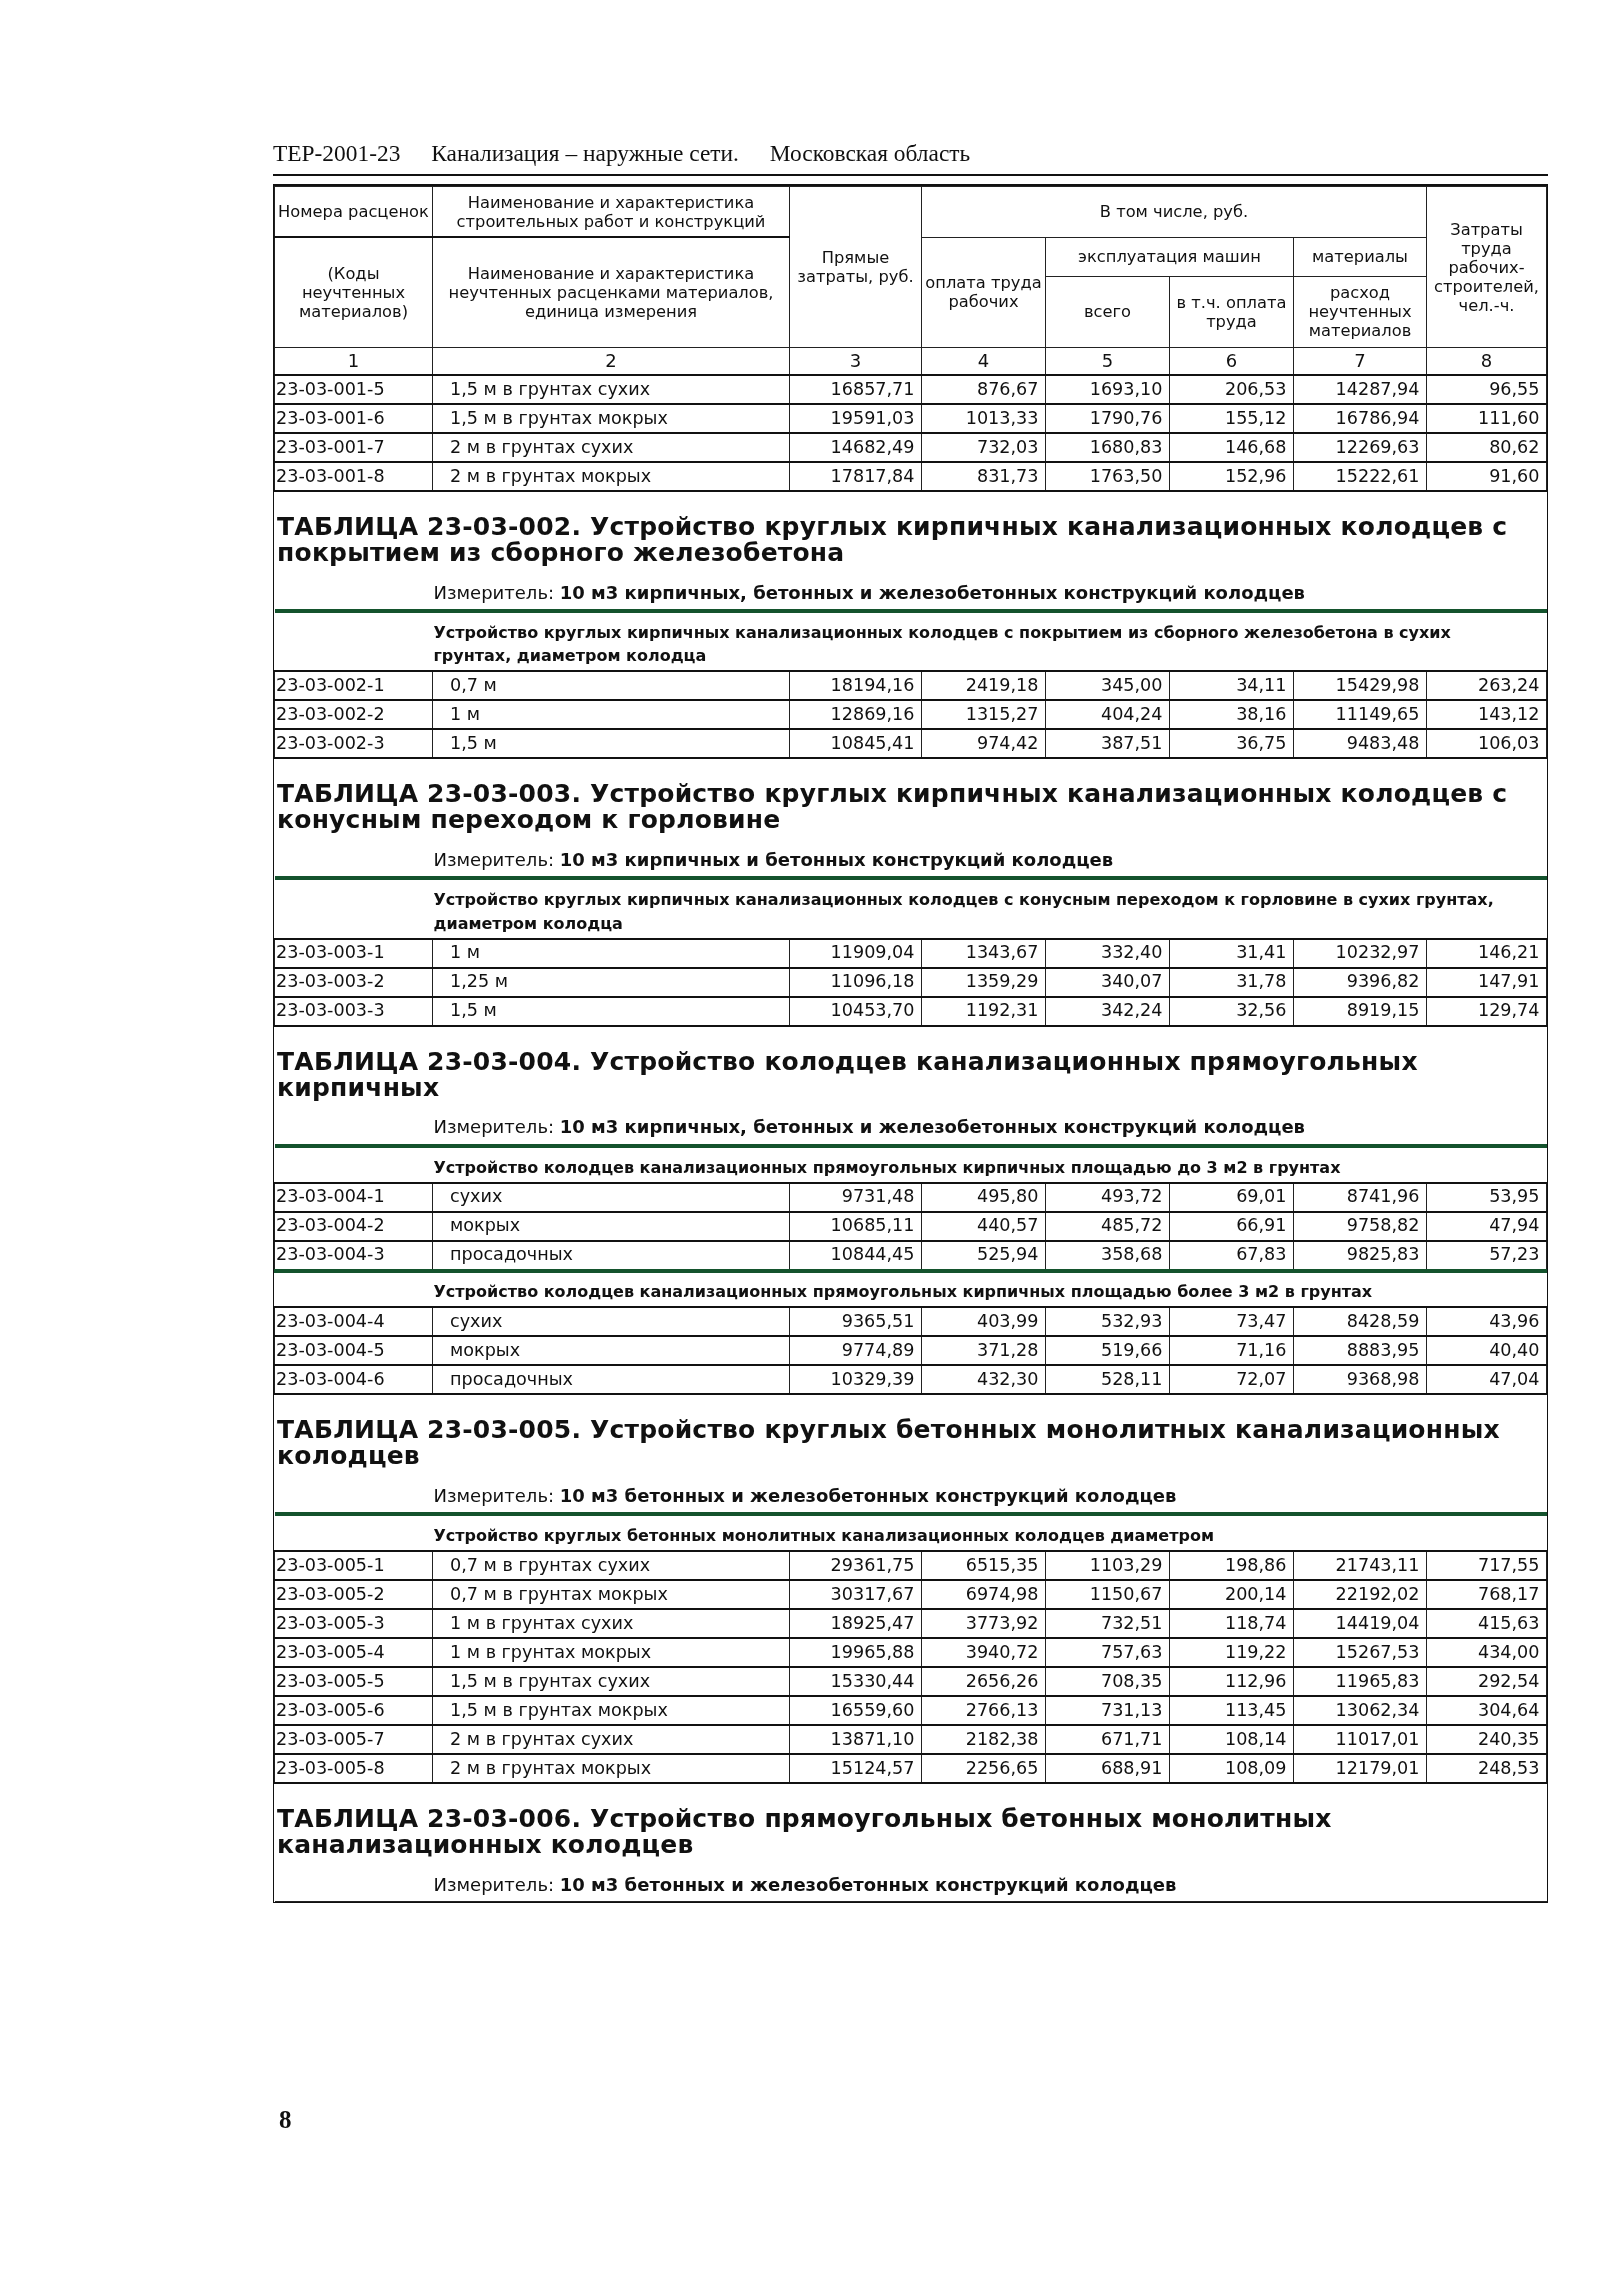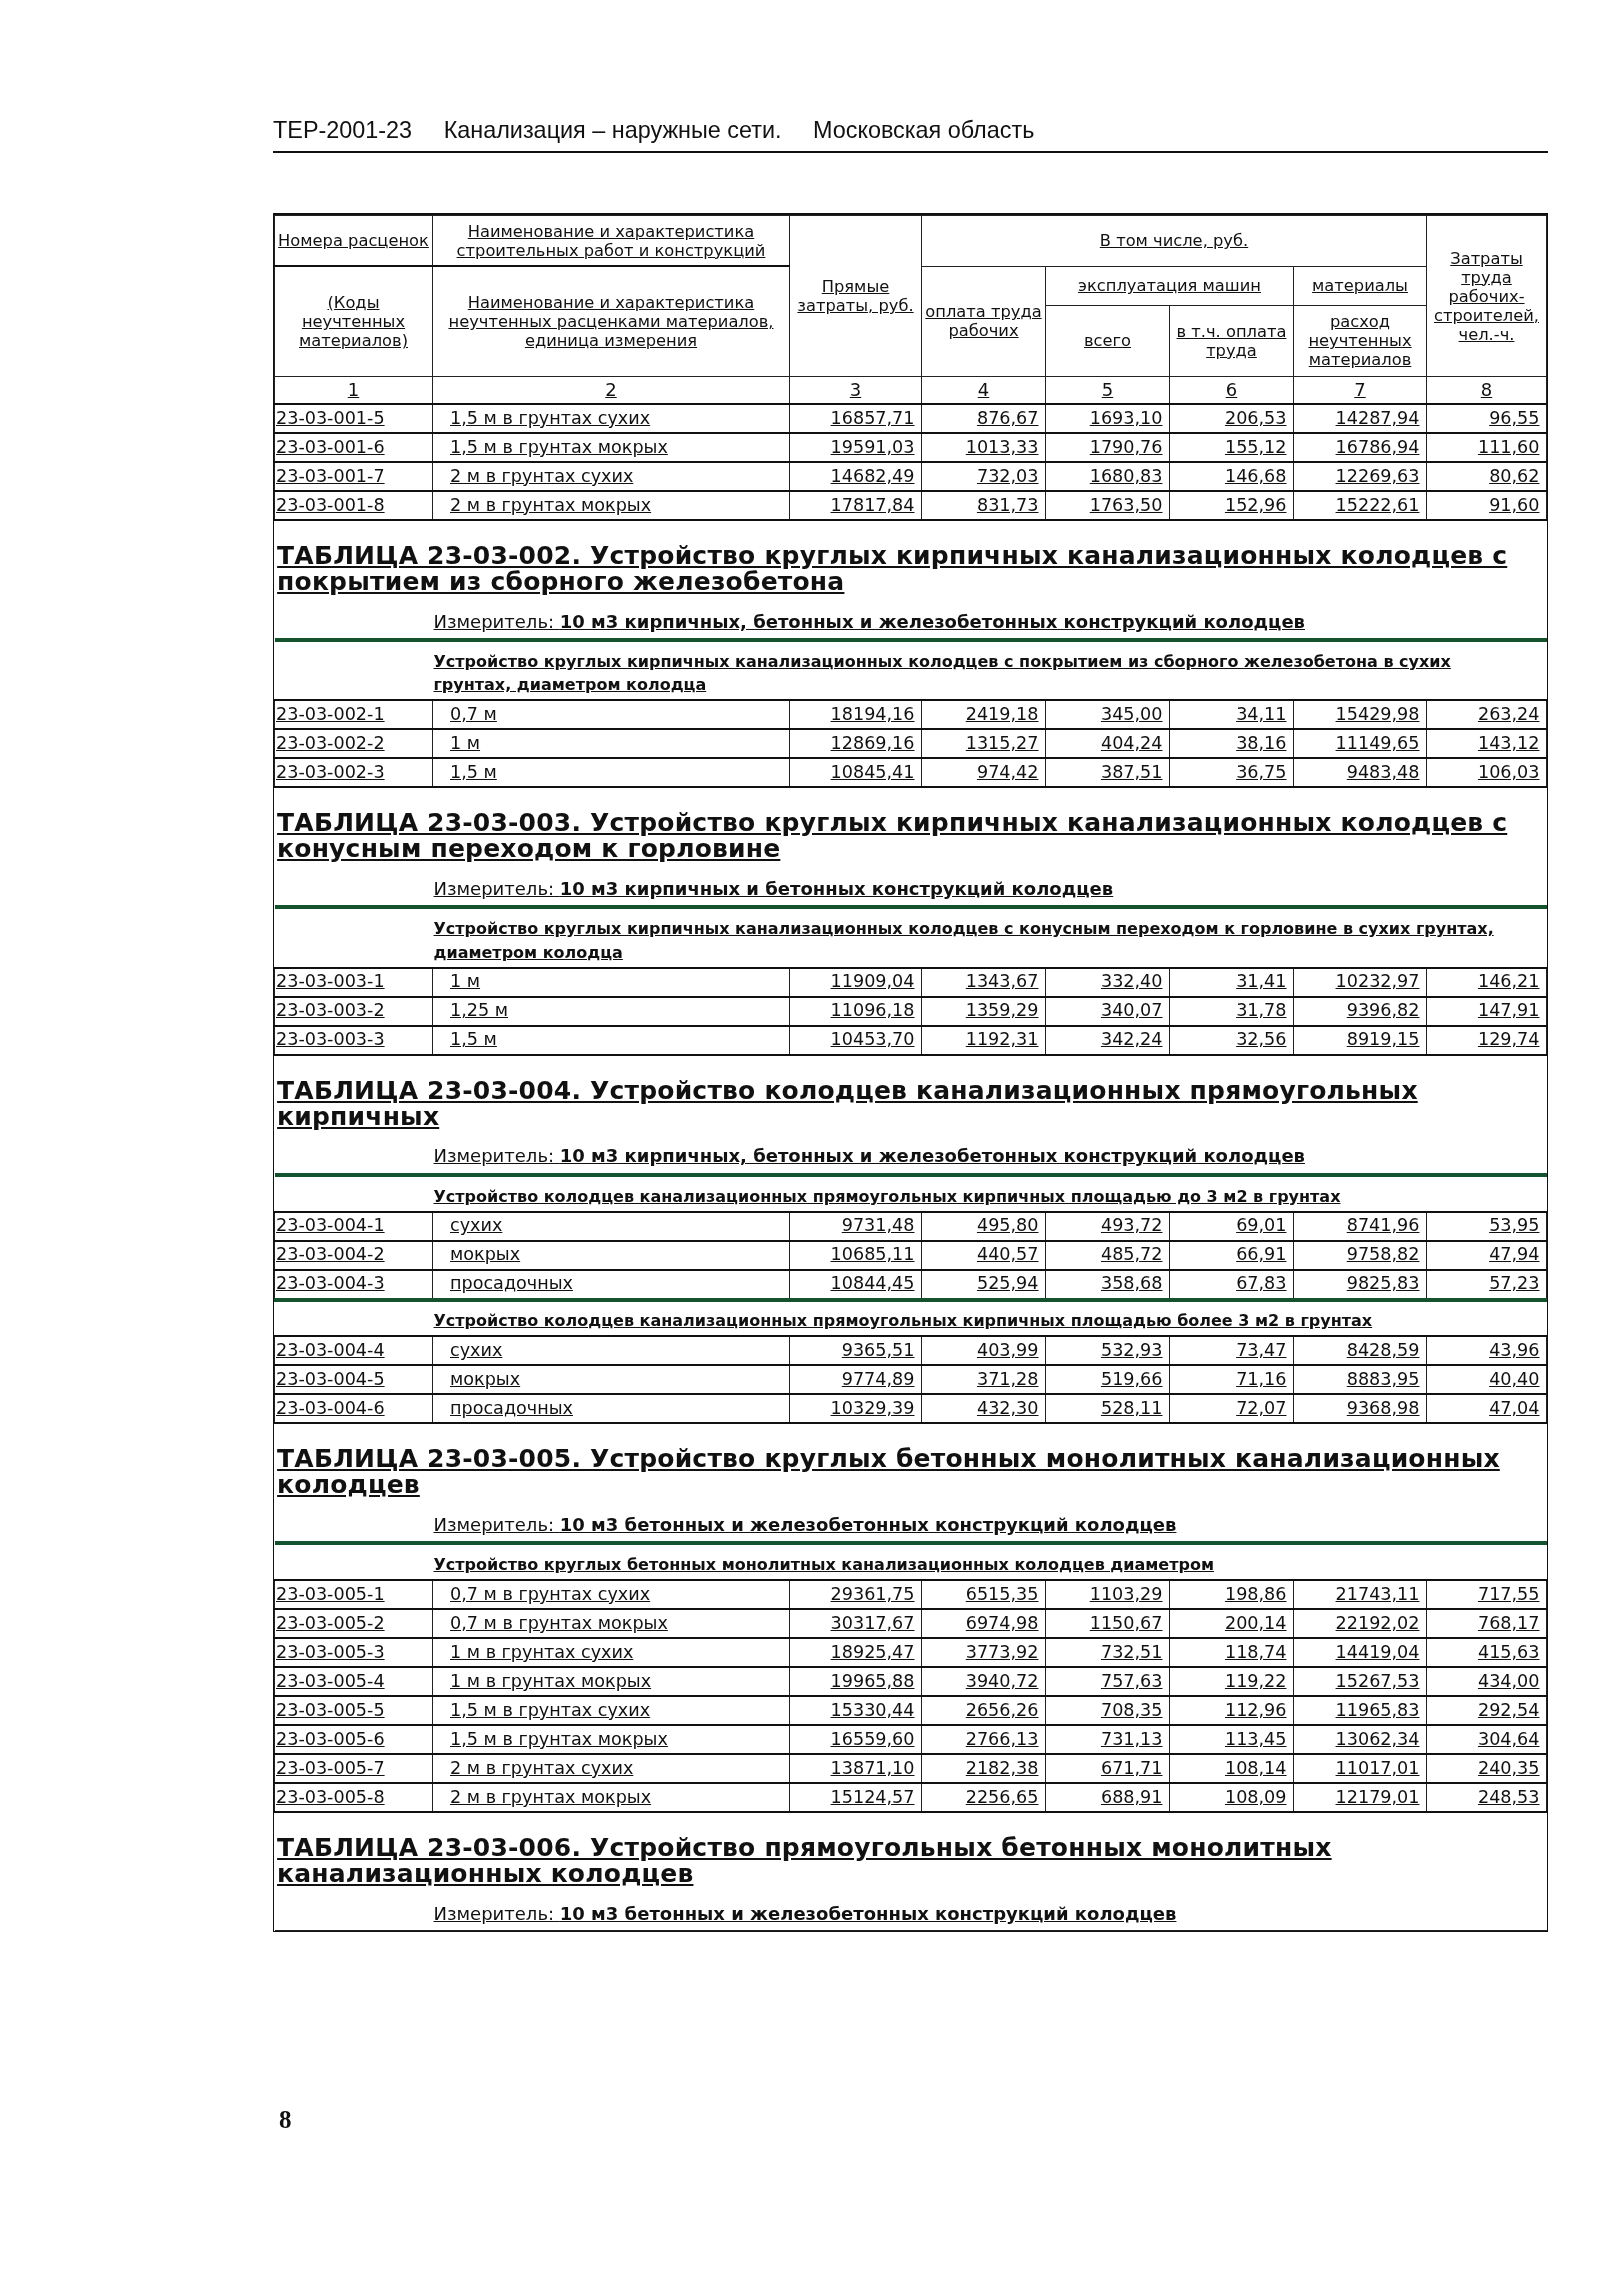--- a/index.html
+++ b/index.html
@@ -1,19 +1,19 @@
 <!DOCTYPE html>
 <html style="font-size:10.4px"><head>
 <meta charset="utf-8">
 <style>
   html, body { margin:0; padding:0; background:#ffffff; }
   body { width:1617px; height:2284px; position:relative; color:#111; font-family:"DejaVu Sans", sans-serif; }
-  .page-header { position:absolute; left:273px; top:117px; width:1275px; height:34px; border-bottom:2px solid #111; font-family:Liberation Sans, sans-serif; font-size:23.4px; letter-spacing:0px; }
+  .page-header { position:absolute; left:273px; top:140px; width:1275px; height:34px; border-bottom:2px solid #111; font-family:Liberation Serif, serif; font-size:23.4px; letter-spacing:0px; }
   .page-header span { margin-right:25px; }
-  .sheet { position:absolute; left:273px; top:213px; width:1273px; border:1.3px solid #111; border-top:2px solid #111;text-decoration:underline; }
+  .sheet { position:absolute; left:273px; top:184px; width:1273px; border:1.3px solid #111; border-top:2px solid #111; }
   table { border-collapse:collapse; width:100%; table-layout:fixed; }
   td, th { border:1px solid #222; padding:0 5.2px; font-weight:normal; font-size:17.6px; line-height:19.5px; }
   .hdr th { text-align:center; font-size:16.3px; line-height:19px; padding:2.6px 2.6px; vertical-align:middle; }
   .numrow td { text-align:center; font-size:18px; height:26px; border-bottom:2px solid #111; }
   .datarow td { height:27px; border-bottom:2px solid #111; white-space:nowrap; }
   .datarow td.code { text-align:left; padding-left:1px; }
   .datarow td.desc { text-align:left; padding-left:17px; }
   .datarow td.num { text-align:right; padding-right:6.5px; }
   .section td { border-left:none; border-right:none; padding:0; }
   .table-title { font-weight:bold; font-size:25px; line-height:26px; padding:22px 0 0 2.6px; letter-spacing:0.2px; }

